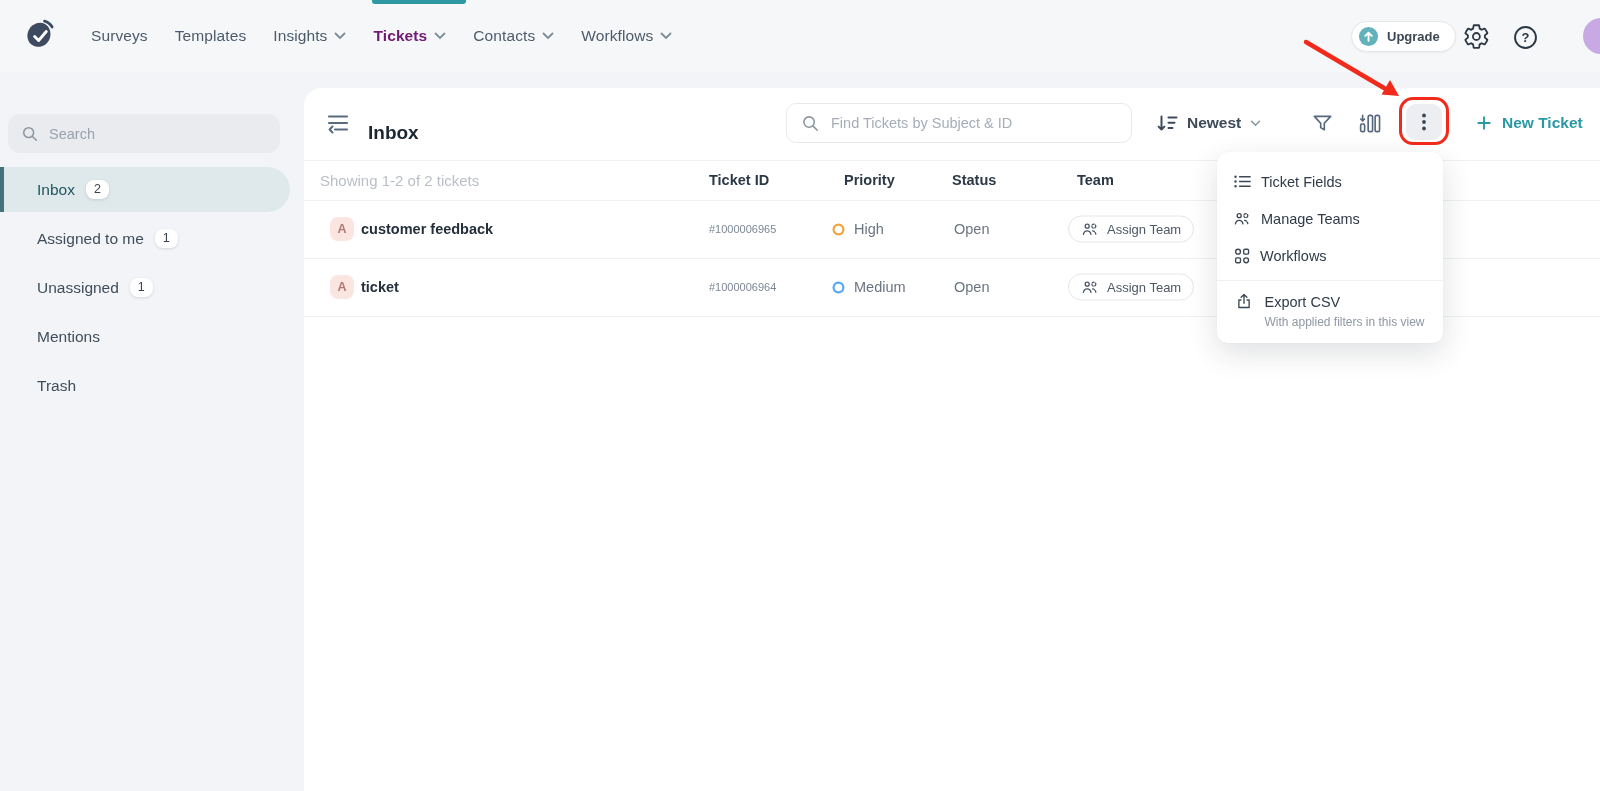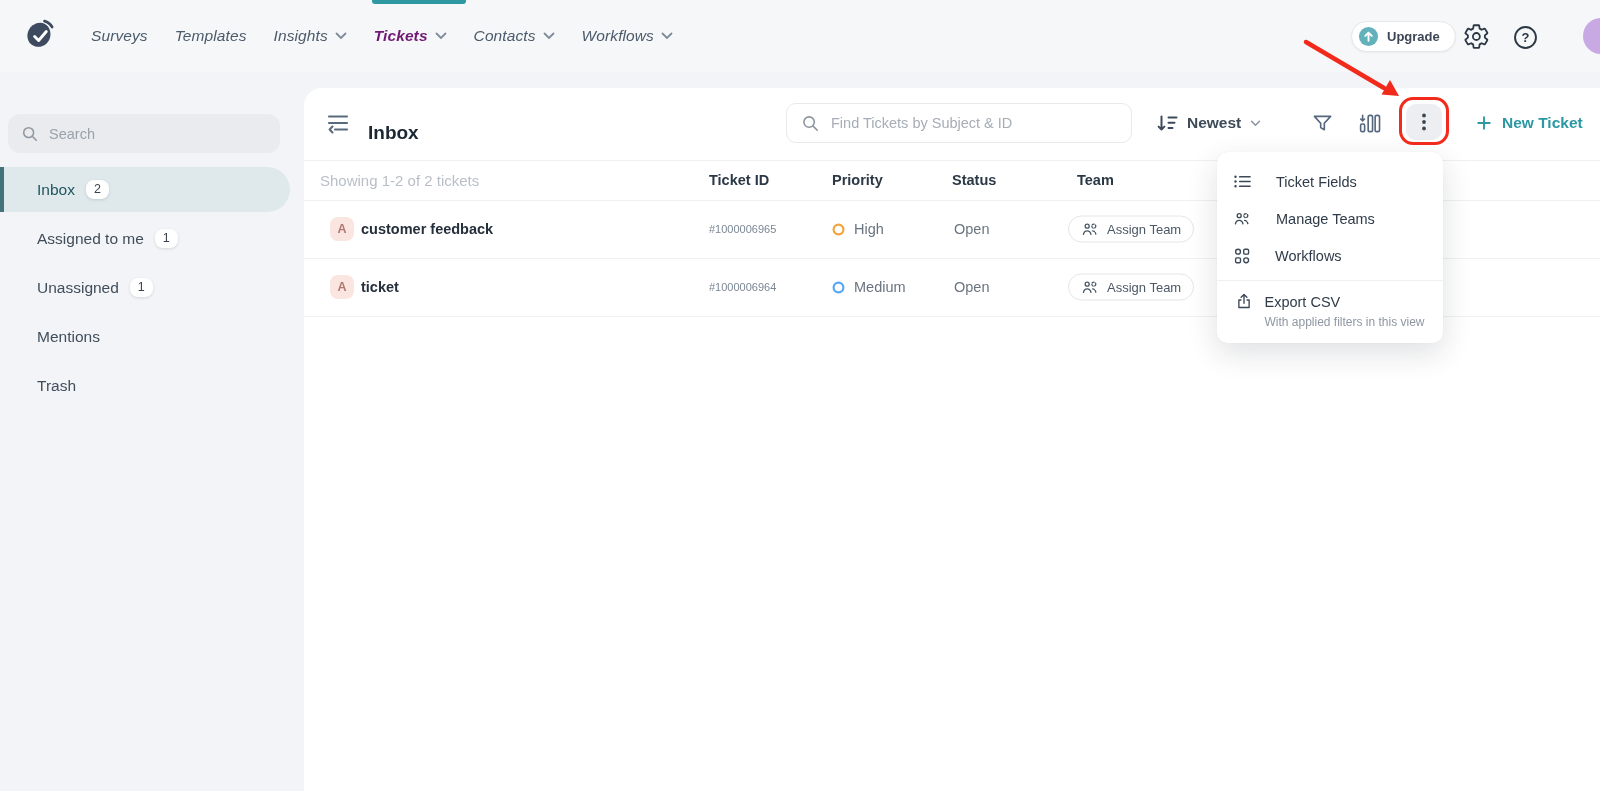--- a/index.html
+++ b/index.html
@@ -7,21 +7,21 @@
   body {
     width:1600px; height:791px; position:relative; overflow:hidden;
     background:#f3f4f7; font-family:"Liberation Sans", sans-serif;
     -webkit-font-smoothing:antialiased;
   }
   
   .topbar { position:absolute; top:0; left:0; right:0; height:72px; background:#f6f7f9; z-index:2; }
   .tab-indicator { position:absolute; top:0; left:372px; width:94px; height:4px; background:#2f99a3; border-radius:0 0 3px 3px; }
   .logo { position:absolute; left:22px; top:17px; width:36px; height:38px; cursor:pointer; }
   .topnav { position:absolute; left:91px; top:0; height:72px; display:flex; align-items:center; gap:27px; }
-  .nav-item { display:flex; align-items:center; gap:7px; font-size:15.5px; color:#4c5b6b; cursor:pointer; white-space:nowrap;font-style:italic; }
+  .nav-item { display:flex; align-items:center; gap:7px; font-size:15.5px; color:#4c5b6b; cursor:pointer; white-space:nowrap; }
   .nav-item .nv-label { letter-spacing:.1px; }
   .nav-item.active .nv-label { font-weight:700; color:#701a75; }
   .upgrade-btn { position:absolute; left:1351px; top:21px; height:31px; display:flex; align-items:center; gap:8px;
     background:#fff; border:1px solid #e4e6ea; border-radius:17px; padding:0 15px 0 6px;
     font-size:13px; font-weight:700; color:#3c4654; box-shadow:0 1px 2px rgba(20,30,40,.05); cursor:pointer; }
   .icon-btn { position:absolute; top:23px; width:27px; height:27px; cursor:pointer; }
   .gear-btn { left:1463px; }
   .help-btn { left:1512px; top:24px; }
   .avatar-top { position:absolute; left:1583px; top:18px; width:36px; height:36px; border-radius:50%; background:#c9a9e3; cursor:pointer; }
 
@@ -56,37 +56,37 @@
   .dots-btn { position:absolute; left:1102px; top:16px; width:36px; height:36px; border-radius:10px;
     background:#eceef1; display:flex; align-items:center; justify-content:center; cursor:pointer; }
   .new-ticket { position:absolute; left:1172px; top:15px; height:40px; display:flex; align-items:center; gap:10px;
     color:#2b99a3; font-size:15.5px; font-weight:700; cursor:pointer; white-space:nowrap; }
   .hdr-divider { position:absolute; left:0; right:0; top:72px; height:1px; background:#eef0f3; }
 
   
   .thead { position:absolute; left:0; right:0; top:72px; height:40px; }
   .thead .cell { position:absolute; top:50%; transform:translateY(-50%); font-size:14.5px; font-weight:700; color:#2b3845; }
   .summary { position:absolute; left:16px; top:50%; transform:translateY(-50%); font-size:15px; color:#b9bfc7; }
-  .col-id { left:405px; } .col-priority { left:528px;text-align:center; } .col-status { left:648px; } .col-team { left:773px; }
+  .col-id { left:405px; } .col-priority { left:540px;text-align:center; } .col-status { left:648px; } .col-team { left:773px; }
   .row-divider { position:absolute; left:0; right:0; height:1px; background:#eef0f3; }
   .trow { position:absolute; left:0; right:0; height:58px; cursor:pointer; }
   .trow .cell { position:absolute; top:50%; transform:translateY(-50%); }
   .avatar-cell { left:26px; width:24px; height:24px; border-radius:8px; background:#fbe5e1; color:#b07a72;
     font-size:12.5px; font-weight:700; display:flex; align-items:center; justify-content:center; }
   .subject-cell { left:57px; font-size:14.5px; font-weight:700; color:#25303c; }
   .tid-cell { left:405px; font-size:11px; color:#7c8795; }
   .priority-cell { left:528px; display:flex; align-items:center; gap:9px; font-size:14.5px; color:#6a7480; }
   .status-cell { left:650px; font-size:14.5px; color:#6a7480; }
   .assign-btn { left:764px; height:27px; border:1px solid #e3e6ea; border-radius:16px; background:#fff;
     display:flex; align-items:center; gap:7px; padding:0 12px; font-size:13px; color:#4c5866; cursor:pointer; }
 
   
   .dropdown { position:absolute; left:1217px; top:152px; width:226px; background:#fff; border-radius:10px;
     box-shadow:0 10px 30px rgba(25,35,50,.14), 0 0 1px rgba(0,0,0,.1); padding:11px 0 14px; z-index:6; }
-  .menu-item { display:flex; align-items:center; gap:24px; height:37px; padding:0 16px; font-size:14.5px;
+  .menu-item { display:flex; align-items:center; gap:9px; height:37px; padding:0 16px; font-size:14.5px;
     color:#2f3b49; cursor:pointer; }
   .menu-item svg { flex:0 0 auto; }
   .menu-divider { height:1px; background:#eef0f3; margin:6px 0 9px; }
   .menu-export { display:flex; gap:11px; padding:2px 16px 0; cursor:pointer;justify-content:center; }
   .menu-export .ex-label { font-size:14.5px; color:#2f3b49; line-height:20px; }
   .menu-export .ex-sub { font-size:12px; color:#8e97a2; margin-top:3px; white-space:nowrap; }
 
   
   .red-ring { position:absolute; left:1399px; top:97px; width:50px; height:48px; border:3.5px solid #f22a1b;
     border-radius:14px; z-index:7; pointer-events:none; }

